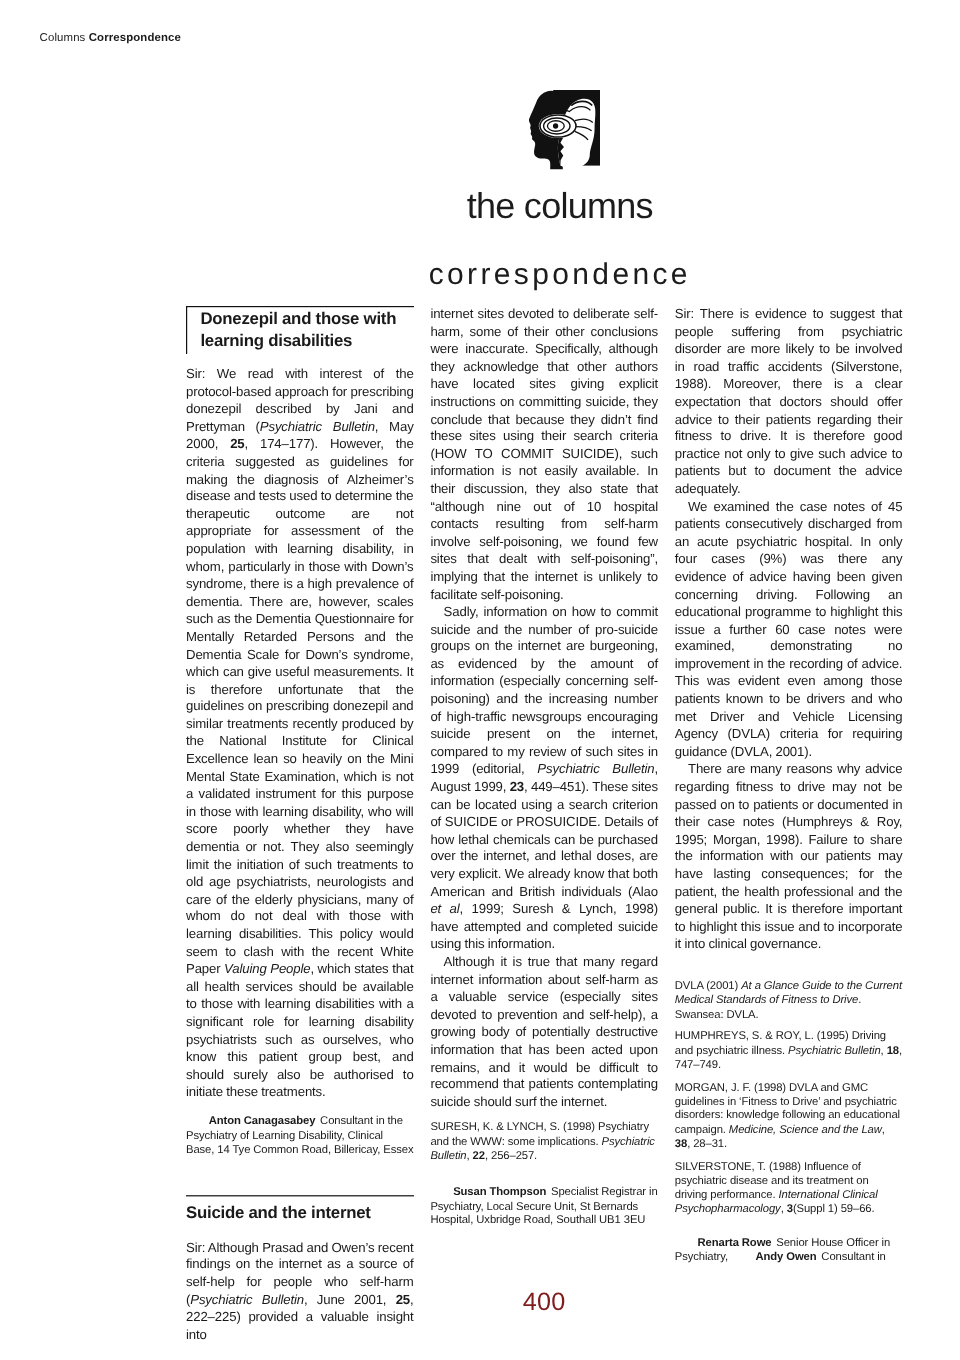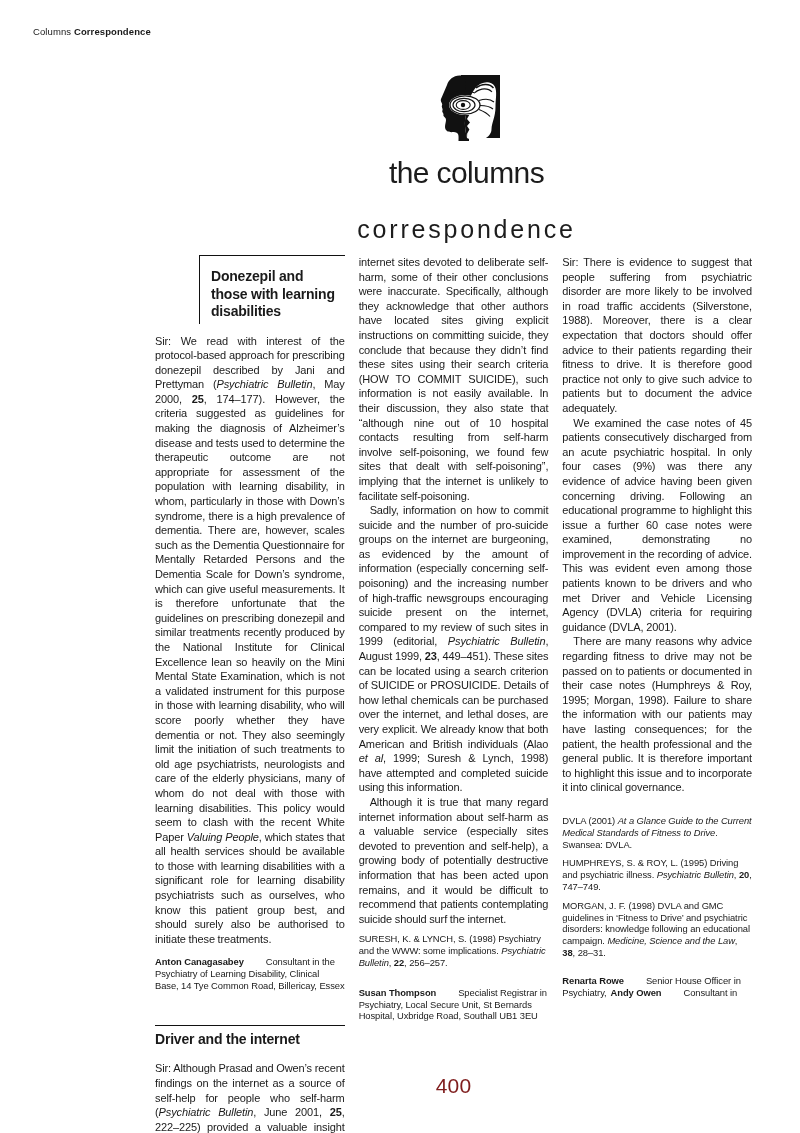--- a/index.html
+++ b/index.html
@@ -29,33 +29,33 @@
   .columns {
     position:absolute; top:255px; left:155px; width:597px;
     display:grid; grid-template-columns:1fr 1fr 1fr; column-gap:14px;
   }
   .col { min-width:0; }
 
   h2.letter-heading {
     font-size:14px; line-height:17.5px; font-weight:700;
     letter-spacing:-0.2px; margin:0 0 10px 0; text-align:left;
   }
-  .letter-heading.boxed { border-top:1.5px solid #111; border-left:1.5px solid #111; padding:12px 4px 3px 11px;margin-left:44px; }
+  .letter-heading.boxed { border-top:1.5px solid #111; border-left:1.5px solid #111; padding:1px 4px 3px 11px; }
   .letter-heading.ruled { border-top:1.5px solid #111; padding:5px 0 3px 0; }
 
   p { margin:0; }
   p.para {
     font-size:11px; line-height:14.6px; text-align:justify;
     letter-spacing:-0.12px; word-spacing:-0.2px; hyphens:auto;
   }
   p.para.indent { text-indent:11px; }
   p.ref, p.sig { font-size:9.4px; line-height:11.8px; letter-spacing:-0.08px; text-align:left; }
   .it { font-style:italic;text-align:center; }
   .bd { font-weight:700; }
-  p.sig .bd { padding-right:22px; }
+  p.sig .bd { padding-right:4px;margin-left:19px; }
   p.sig .bd:not(:first-child) { padding-left:4px; }
 
   .page-number {
     position:absolute; top:1074px; left:155px; width:597px;
     text-align:center; font-size:21px; letter-spacing:0.2px; color:#7f1d1d;
   }
 </style>
 </head>
 <body>
 
@@ -94,34 +94,35 @@
   </div>
   <div class="mast-title">the columns</div>
   <div class="mast-sub">correspondence</div>
 </div>
 
 <div class="columns">
   <div class="col">
       <h2 class="letter-heading boxed">Donezepil and those with learning disabilities</h2>
       <p class="para">Sir: We read with interest of the protocol-based approach for prescribing donezepil described by Jani and Prettyman (<span class="it">Psychiatric Bulletin</span>, May 2000, <span class="bd">25</span>, 174–177). However, the criteria suggested as guidelines for making the diagnosis of Alzheimer’s disease and tests used to determine the therapeutic outcome are not appropriate for assessment of the population with learning disability, in whom, particularly in those with Down’s syndrome, there is a high prevalence of dementia. There are, however, scales such as the Dementia Questionnaire for Mentally Retarded Persons and the Dementia Scale for Down’s syndrome, which can give useful measurements. It is therefore unfortunate that the guidelines on prescribing donezepil and similar treatments recently produced by the National Institute for Clinical Excellence lean so heavily on the Mini Mental State Examination, which is not a validated instrument for this purpose in those with learning disability, who will score poorly whether they have dementia or not. They also seemingly limit the initiation of such treatments to old age psychiatrists, neurologists and care of the elderly physicians, many of whom do not deal with those with learning disabilities. This policy would seem to clash with the recent White Paper <span class="it">Valuing People</span>, which states that all health services should be available to those with learning disabilities with a significant role for learning disability psychiatrists such as ourselves, who know this patient group best, and should surely also be authorised to initiate these treatments.</p>
       <p class="sig" style="margin-top: 10px;"><span class="bd">Anton Canagasabey</span>Consultant in the Psychiatry of Learning Disability, Clinical Base, 14 Tye Common Road, Billericay, Essex</p>
-      <h2 class="letter-heading ruled" style="margin-top: 33px;">Driver and the internet</h2>
+      <h2 class="letter-heading ruled" style="margin-top: 33px;">Suicide and the internet</h2>
       <p class="para">Sir: Although Prasad and Owen’s recent findings on the internet as a source of self-help for people who self-harm (<span class="it">Psychiatric Bulletin</span>, June 2001, <span class="bd">25</span>, 222–225) provided a valuable insight into</p>
     </div>
   <div class="col">
       <p class="para">internet sites devoted to deliberate self-harm, some of their other conclusions were inaccurate. Specifically, although they acknowledge that other authors have located sites giving explicit instructions on committing suicide, they conclude that because they didn’t find these sites using their search criteria (HOW TO COMMIT SUICIDE), such information is not easily available. In their discussion, they also state that “although nine out of 10 hospital contacts resulting from self-harm involve self-poisoning, we found few sites that dealt with self-poisoning”, implying that the internet is unlikely to facilitate self-poisoning.</p>
       <p class="para indent">Sadly, information on how to commit suicide and the number of pro-suicide groups on the internet are burgeoning, as evidenced by the amount of information (especially concerning self-poisoning) and the increasing number of high-traffic newsgroups encouraging suicide present on the internet, compared to my review of such sites in 1999 (editorial, <span class="it">Psychiatric Bulletin</span>, August 1999, <span class="bd">23</span>, 449–451). These sites can be located using a search criterion of SUICIDE or PROSUICIDE. Details of how lethal chemicals can be purchased over the internet, and lethal doses, are very explicit. We already know that both American and British individuals (Alao <span class="it">et al</span>, 1999; Suresh &amp; Lynch, 1998) have attempted and completed suicide using this information.</p>
       <p class="para indent">Although it is true that many regard internet information about self-harm as a valuable service (especially sites devoted to prevention and self-help), a growing body of potentially destructive information that has been acted upon remains, and it would be difficult to recommend that patients contemplating suicide should surf the internet.</p>
       <p class="ref" style="margin-top: 7px;">SURESH, K. &amp; LYNCH, S. (1998) Psychiatry and the WWW: some implications. <span class="it">Psychiatric Bulletin</span>, <span class="bd">22</span>, 256–257.</p>
       <p class="sig" style="margin-top: 18px;"><span class="bd">Susan Thompson</span>Specialist Registrar in Psychiatry, Local Secure Unit, St Bernards Hospital, Uxbridge Road, Southall UB1 3EU</p>
     </div>
   <div class="col">
       <p class="para">Sir: There is evidence to suggest that people suffering from psychiatric disorder are more likely to be involved in road traffic accidents (Silverstone, 1988). Moreover, there is a clear expectation that doctors should offer advice to their patients regarding their fitness to drive. It is therefore good practice not only to give such advice to patients but to document the advice adequately.</p>
       <p class="para indent">We examined the case notes of 45 patients consecutively discharged from an acute psychiatric hospital. In only four cases (9%) was there any evidence of advice having been given concerning driving. Following an educational programme to highlight this issue a further 60 case notes were examined, demonstrating no improvement in the recording of advice. This was evident even among those patients known to be drivers and who met Driver and Vehicle Licensing Agency (DVLA) criteria for requiring guidance (DVLA, 2001).</p>
       <p class="para indent">There are many reasons why advice regarding fitness to drive may not be passed on to patients or documented in their case notes (Humphreys &amp; Roy, 1995; Morgan, 1998). Failure to share the information with our patients may have lasting consequences; for the patient, the health professional and the general public. It is therefore important to highlight this issue and to incorporate it into clinical governance.</p>
       <p class="ref" style="margin-top: 20px;">DVLA (2001) <span class="it">At a Glance Guide to the Current Medical Standards of Fitness to Drive</span>. Swansea: DVLA.</p>
-      <p class="ref" style="margin-top: 7px;">HUMPHREYS, S. &amp; ROY, L. (1995) Driving and psychiatric illness. <span class="it">Psychiatric Bulletin</span>, <span class="bd">20</span>, 747–749.</p>
+      <p class="ref" style="margin-top: 7px;">HUMPHREYS, S. &amp; ROY, L. (1995) Driving and psychiatric illness. <span class="it">Psychiatric Bulletin</span>, <span class="bd">18</span>, 747–749.</p>
       <p class="ref" style="margin-top: 7px;">MORGAN, J. F. (1998) DVLA and GMC guidelines in ‘Fitness to Drive’ and psychiatric disorders: knowledge following an educational campaign. <span class="it">Medicine, Science and the Law</span>, <span class="bd">38</span>, 28–31.</p>
+      <p class="ref" style="margin-top: 7px;">SILVERSTONE, T. (1988) Influence of psychiatric disease and its treatment on driving performance. <span class="it">International Clinical Psychopharmacology</span>, <span class="bd">3</span>(Suppl 1) 59–66.</p>
       <p class="sig" style="margin-top: 16px;"><span class="bd">Renarta Rowe</span>Senior House Officer in Psychiatry,<span class="bd">Andy Owen</span>Consultant in</p>
     </div>
 </div>
 
 <div class="page-number">400</div>
 
 </body></html>

